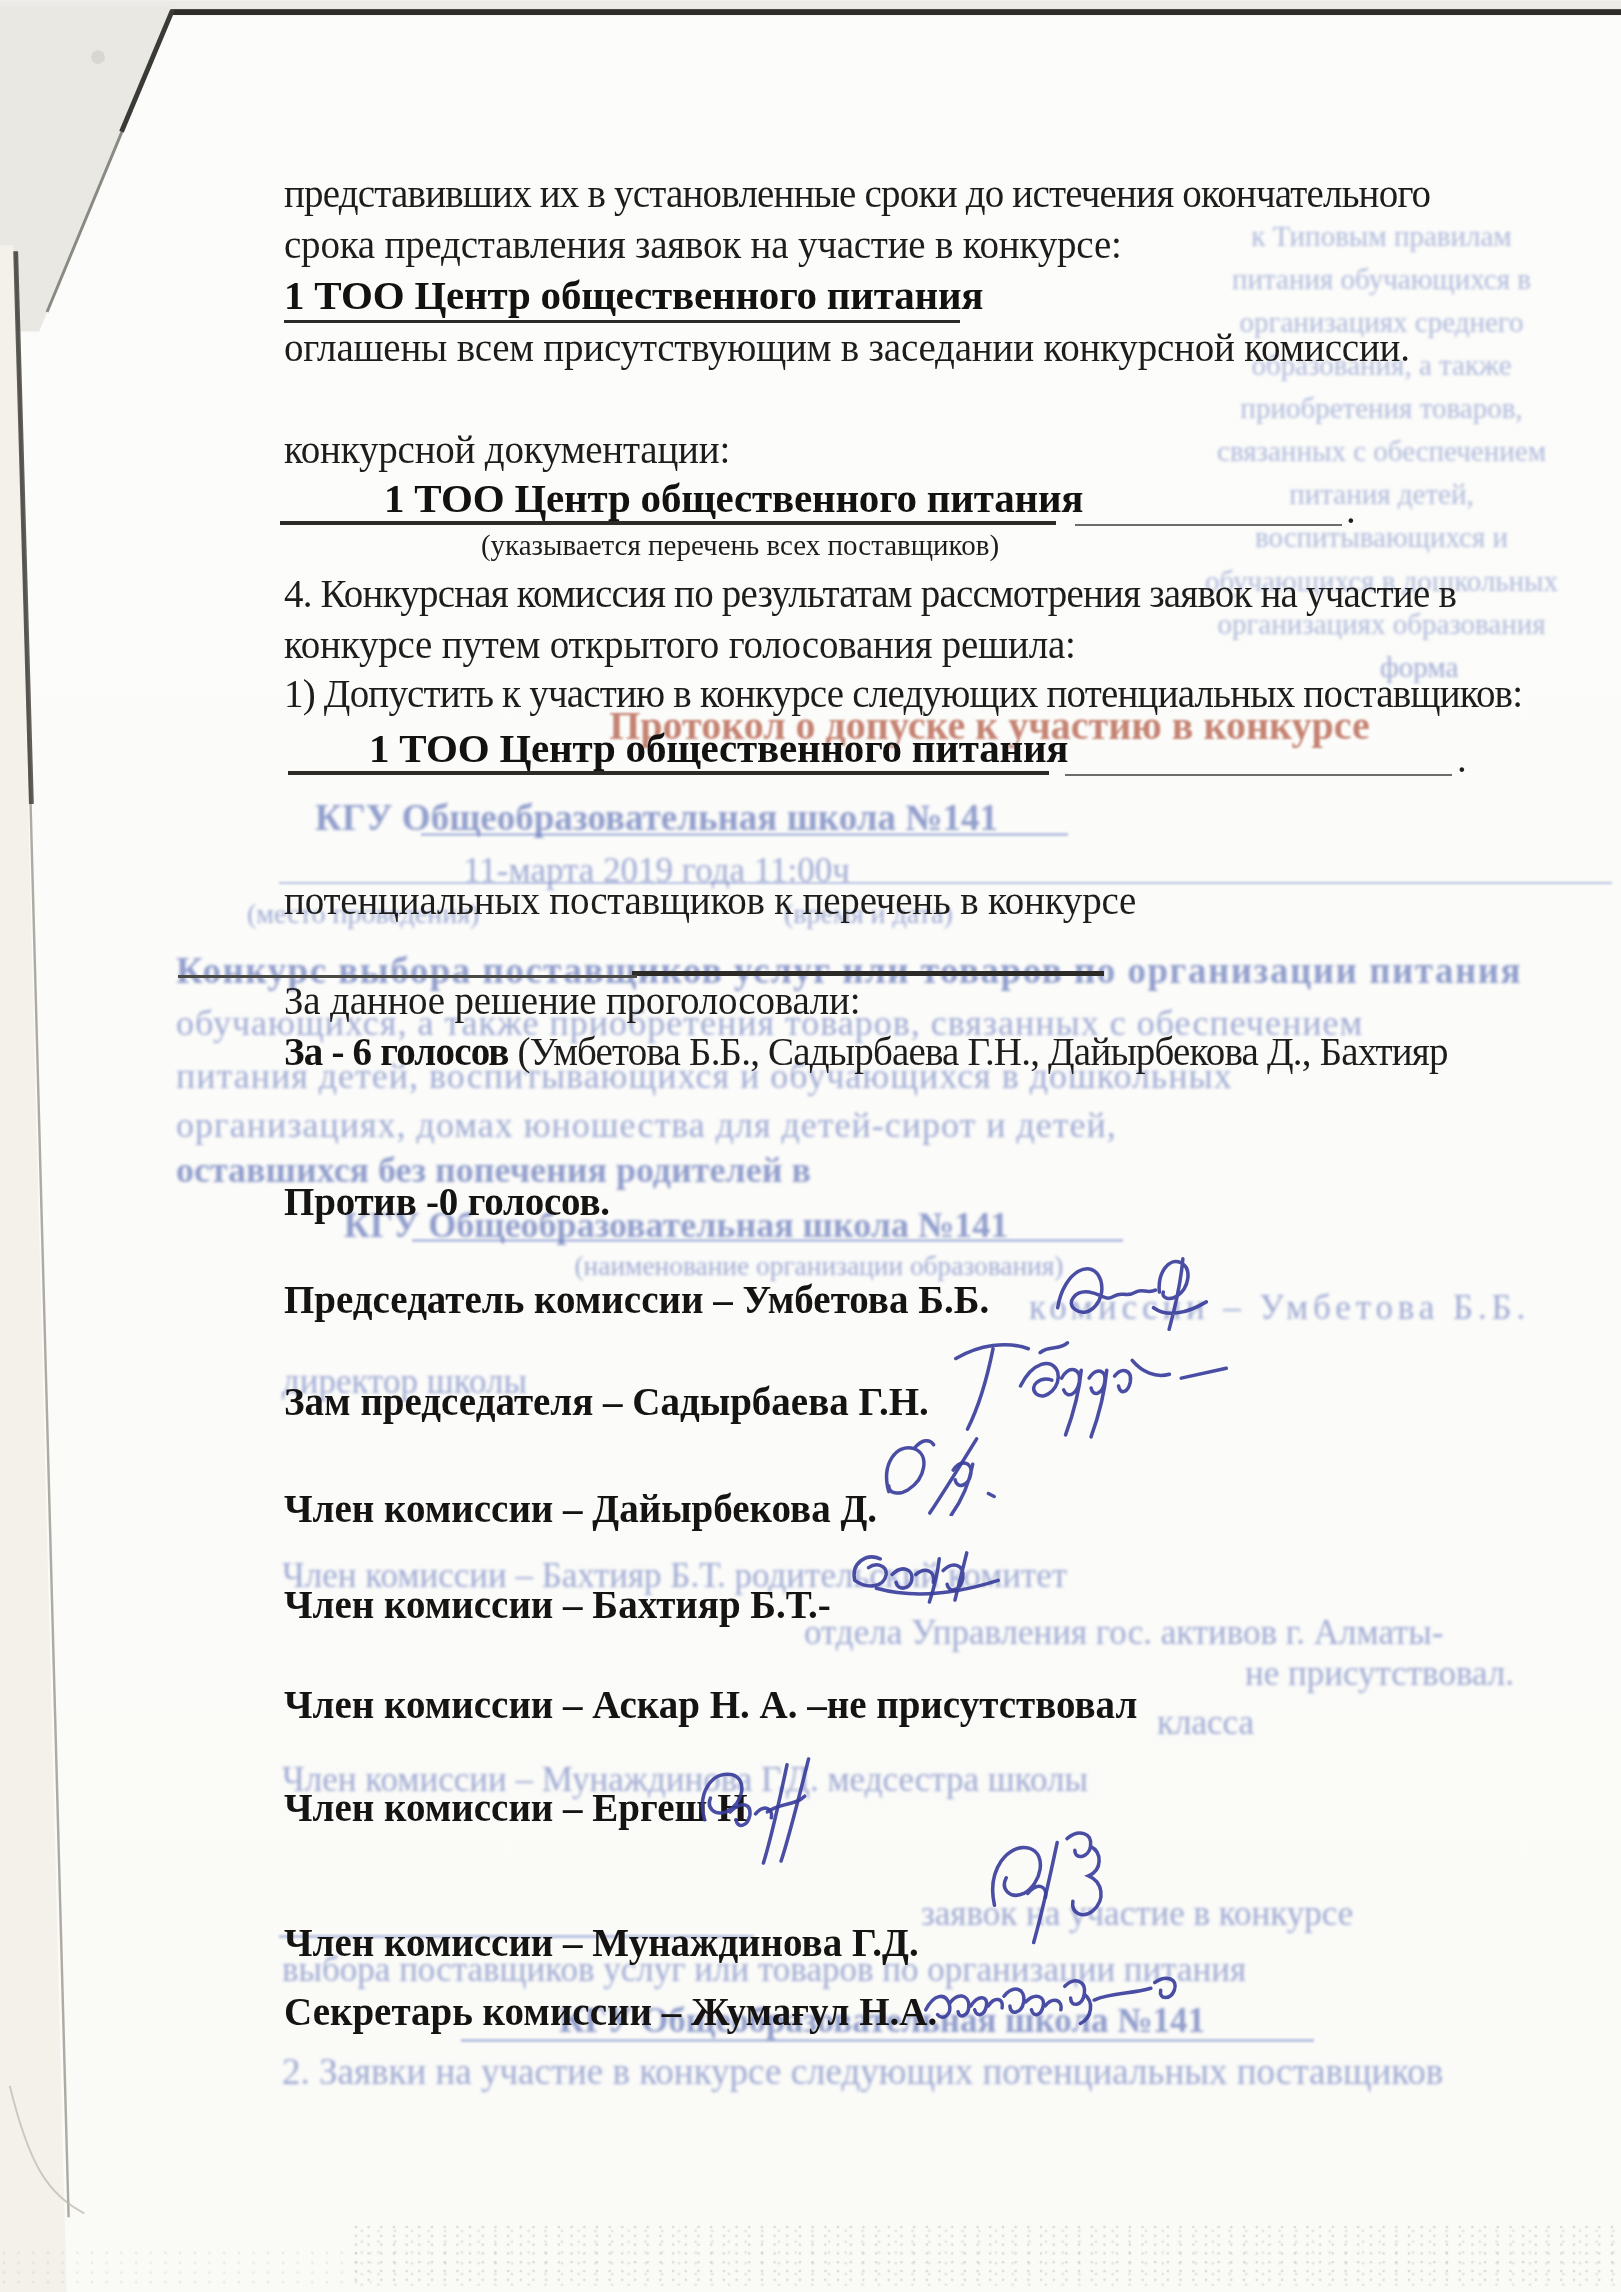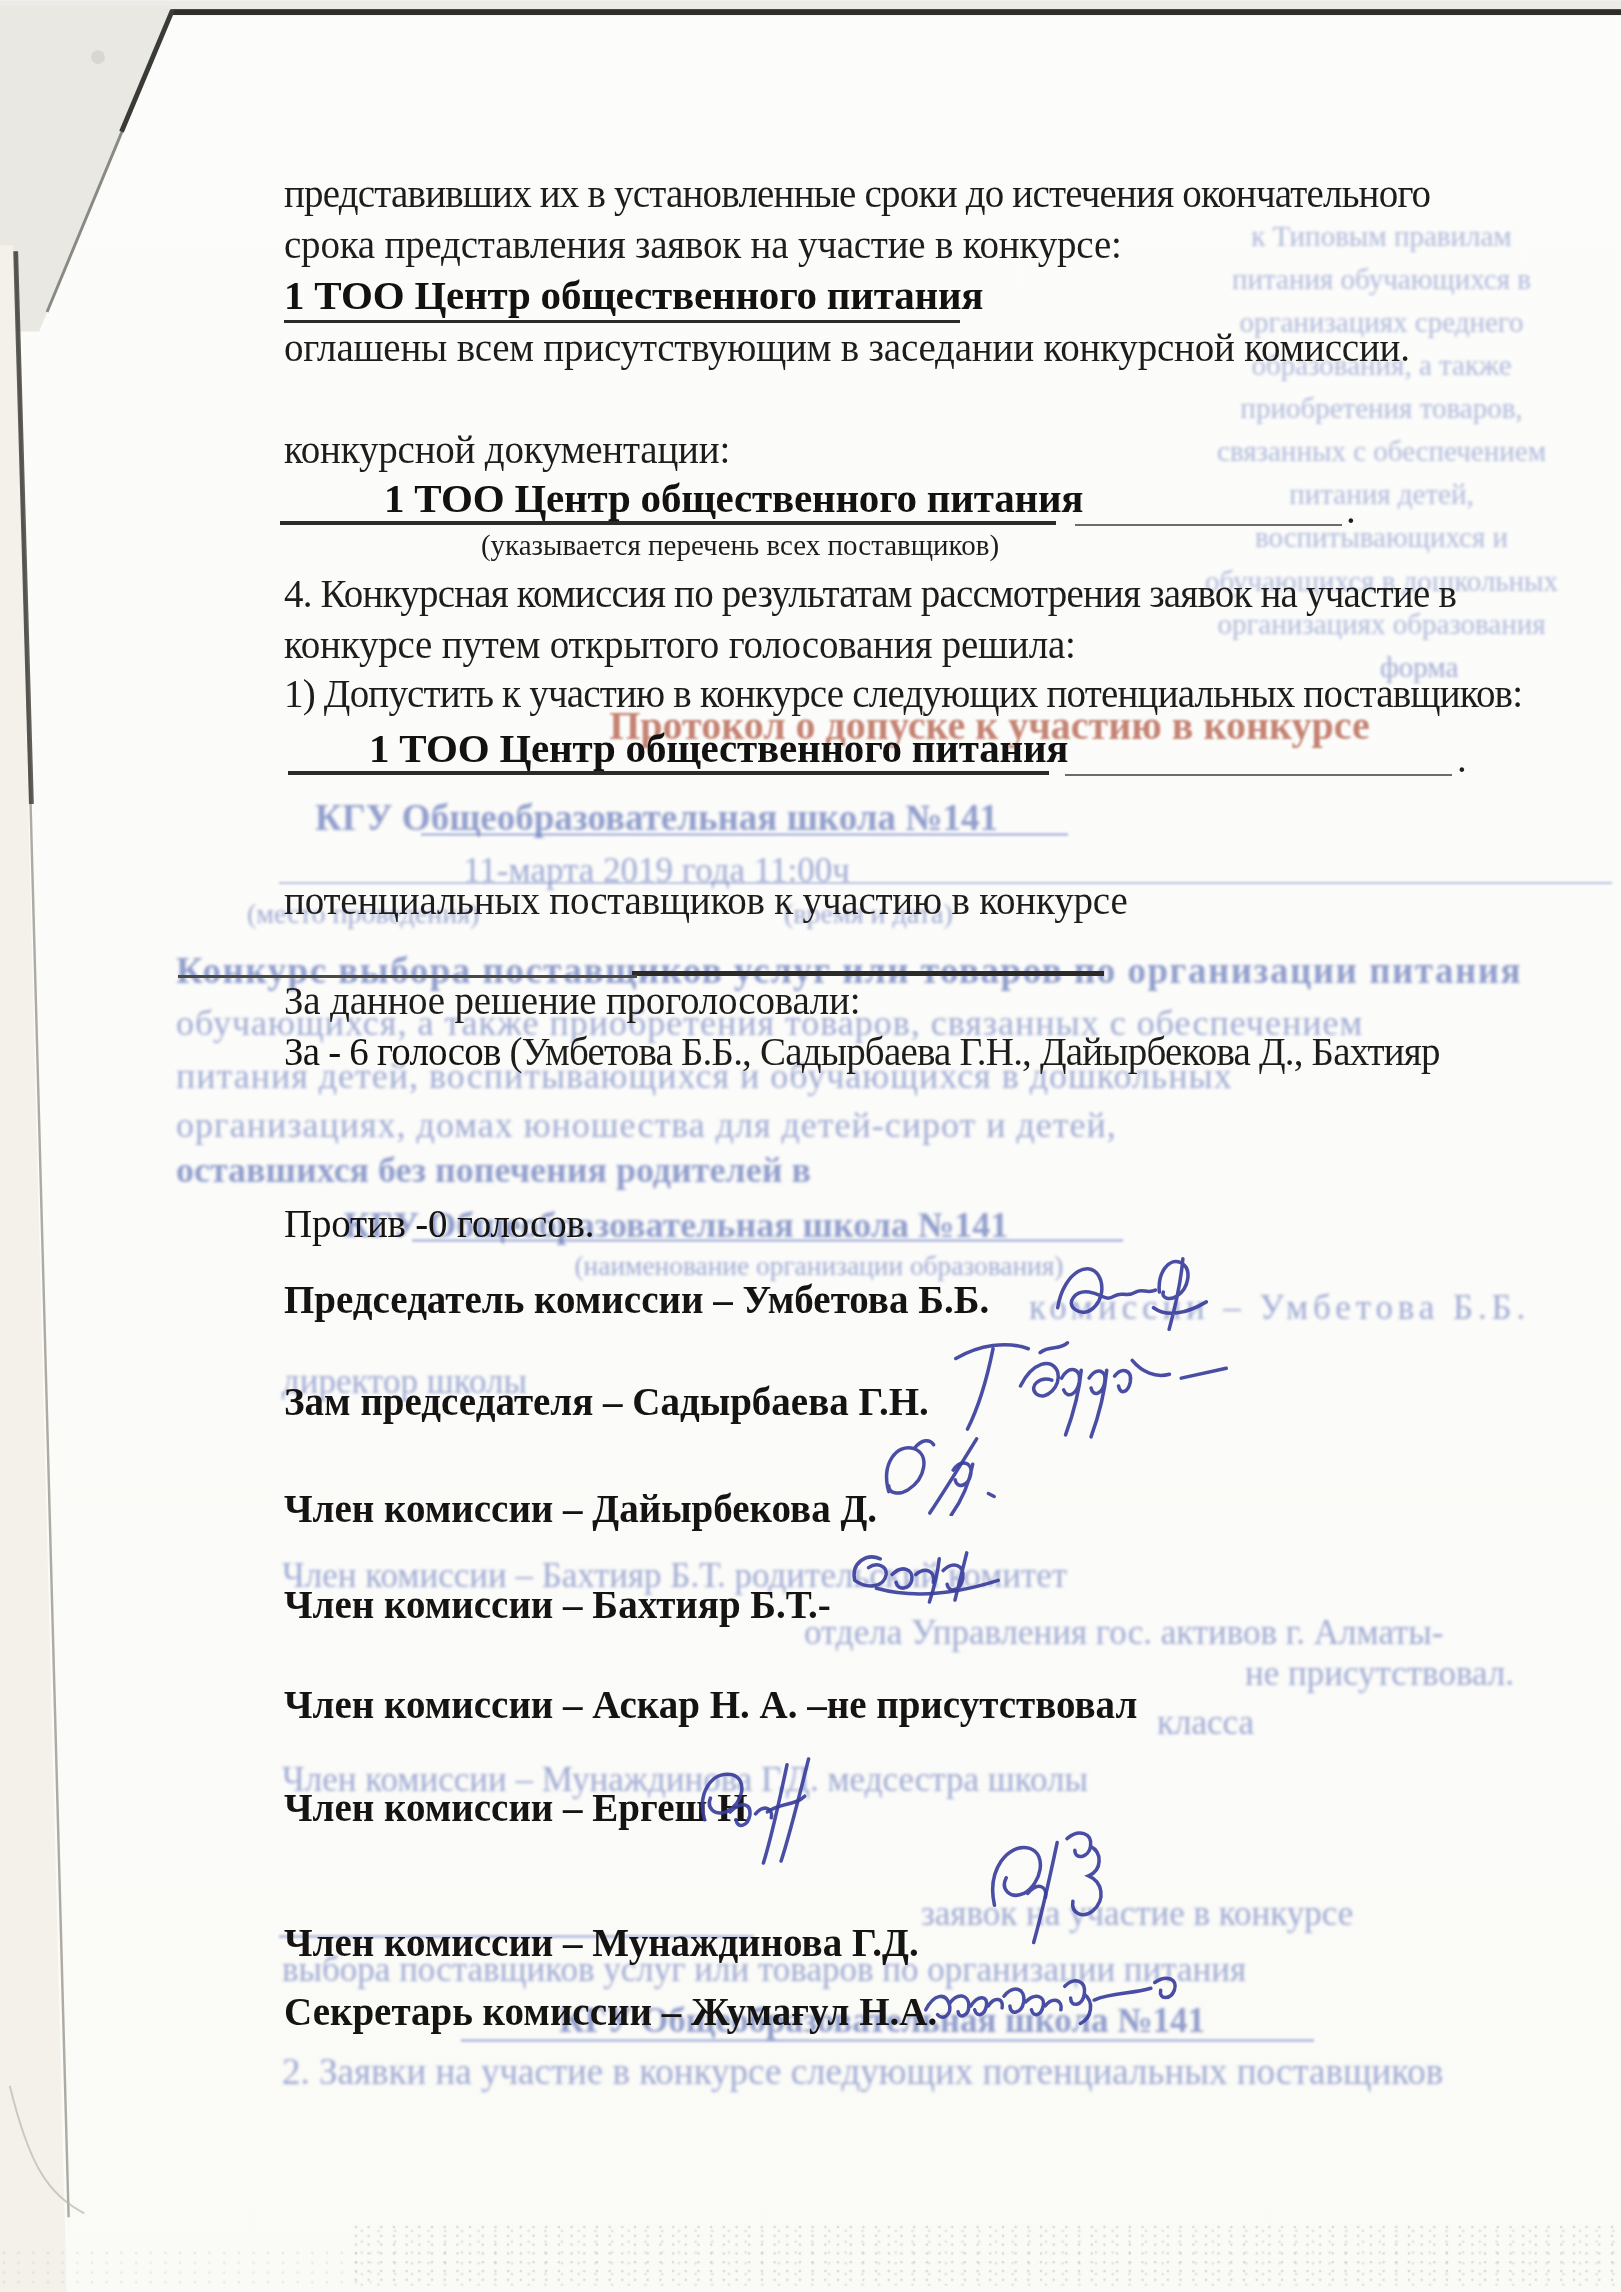--- a/index.html
+++ b/index.html
@@ -13,21 +13,21 @@
       radial-gradient(circle at 2.9px 2px, rgba(90,90,88,.35) 1px, transparent 1.7px),
       radial-gradient(circle at 8.8px 5.9px, rgba(120,120,115,.28) 1px, transparent 1.9px);
     background-size:12.7px 8.8px,16.7px 10.8px;}
   .noise-strip2{position:absolute;left:0px;top:2250px;width:372px;height:39px;opacity:.3;
     background-image:radial-gradient(circle at 3.9px 2.9px, rgba(100,100,96,.35) 1px, transparent 1.8px);
     background-size:14.7px 9.8px;}
   
   .tl{position:absolute;left:284px;font-size:39px;line-height:1.12;color:#1e1d1b;
       white-space:nowrap;letter-spacing:-0.2px;}
   .tight{letter-spacing:-0.8px;}
-  .b{font-weight:400;color:#151412;margin-top:22px;}
+  .b{font-weight:700;color:#151412;}
   .sup{font-size:41px;font-weight:700;color:#131210;}
   .t1{top:172px}.t2{top:223px}
   .t3{top:273px;left:284px}
   .t4{top:326px}.t5{top:376px}.t6{top:428px}
   .t7{top:476px;left:384px}
   .t8{top:529px;left:284px;width:912px;text-align:center;font-size:29px;letter-spacing:0;}
   .t9{top:572px}.t10{top:623px}.t11{top:672px}
   .t12{top:726px;left:369px}
   .t13{top:822px}.t14{top:879px}
   .t15{top:925px;left:284px;width:1176px;text-align:center;font-size:42px;font-weight:700;color:#131210;}
@@ -169,21 +169,21 @@
   <div class="rule ru2b"></div>
   <div class="period p2">.</div>
   <div class="tl t8">(указывается перечень всех поставщиков)</div>
   <div class="tl tight t9">4. Конкурсная комиссия по результатам рассмотрения заявок на участие в</div>
   <div class="tl t10">конкурсе путем открытого голосования решила:</div>
   <div class="tl tight t11">1) Допустить к участию в конкурсе следующих потенциальных поставщиков:</div>
   <div class="tl sup t12">1 ТОО Центр общественного питания</div>
   <div class="rule ru3a"></div>
   <div class="rule ru3b"></div>
   <div class="period p3">.</div>
-  <div class="tl t14">потенциальных поставщиков к участию в конкурсе</div>
+  <div class="tl t14">потенциальных поставщиков к перечень в конкурсе</div>
   <div class="rule ru4a"></div>
   <div class="rule ru4b"></div>
   <div class="tl t16">За данное решение проголосовали:</div>
   <div class="tl tight t17"><span class="b">За - 6  голосов</span><span> (Умбетова Б.Б., Садырбаева Г.Н., Дайырбекова Д., Бахтияр</span></div>
   <div class="tl b t19">Против -0  голосов.</div>
 
   <div class="sl sl1">Председатель комиссии – Умбетова Б.Б.</div>
   <div class="sl sl2">Зам председателя – Садырбаева Г.Н.</div>
   <div class="sl sl3">Член комиссии – Дайырбекова Д.</div>
   <div class="sl sl4">Член комиссии – Бахтияр Б.Т.-</div>

